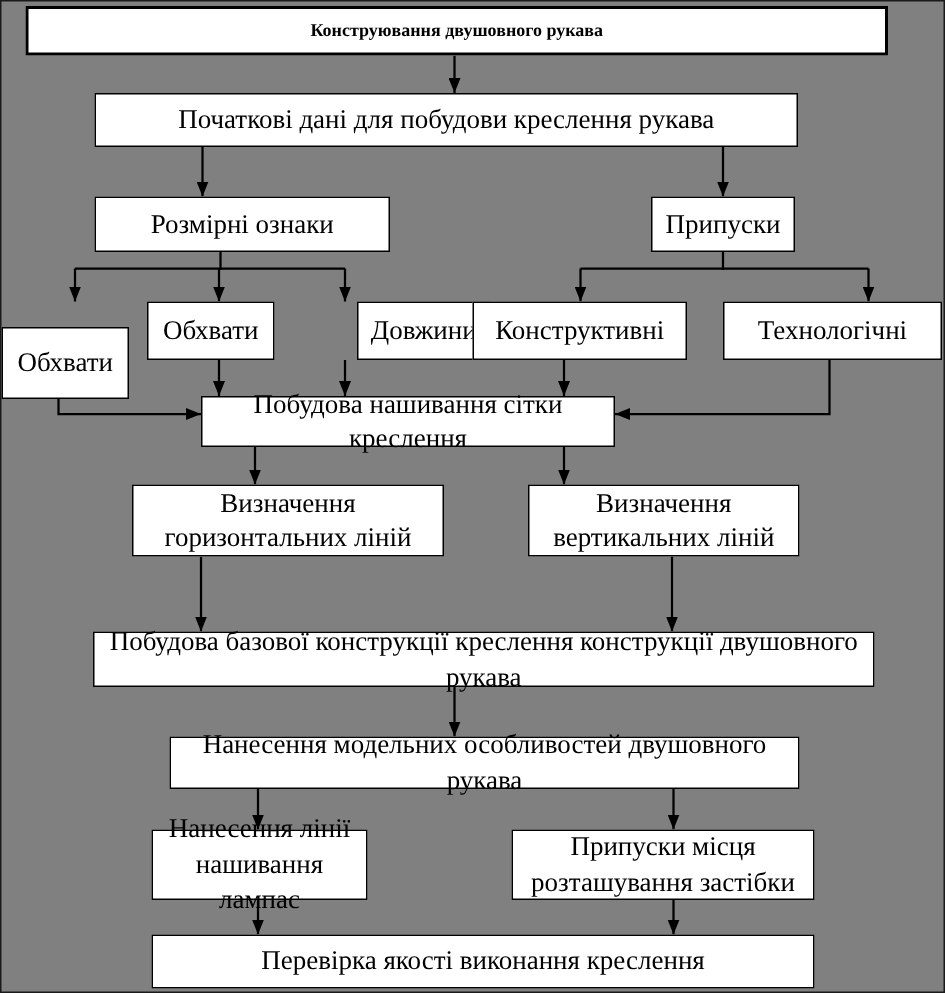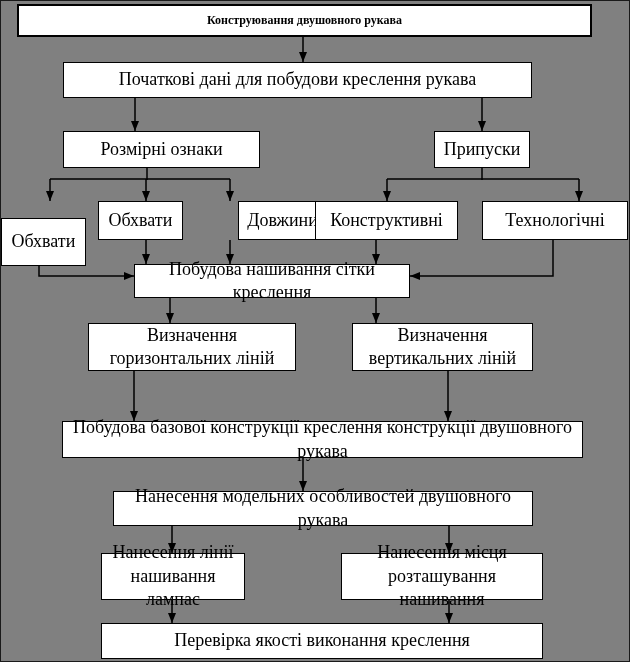--- a/index.html
+++ b/index.html
@@ -118,16 +118,16 @@
 <div class="node b-shyryna">Обхвати</div>
 <div class="node b-dovzhyny">Довжини</div>
 <div class="node b-konstruktyvni">Конструктивні</div>
 <div class="node b-tekhnolohichni">Технологічні</div>
 <div class="node b-sitka">Побудова нашивання сітки креслення</div>
 <div class="node b-horyzontalni">Визначення горизонтальних ліній</div>
 <div class="node b-vertykalni">Визначення вертикальних ліній</div>
 <div class="node b-bazova">Побудова базової конструкції  креслення конструкції  двушовного рукава</div>
 <div class="node b-modelni">Нанесення модельних  особливостей двушовного рукава</div>
 <div class="node b-lampas">Нанесення лінії нашивання лампас</div>
-<div class="node b-zastibka">Нанесення місця розташування нашивання</div>
+<div class="node b-zastibka">Припуски місця розташування застібки</div>
 <div class="node b-perevirka">Перевірка якості виконання креслення</div>
 
 <div class="frame"></div>
 
 </body></html>

